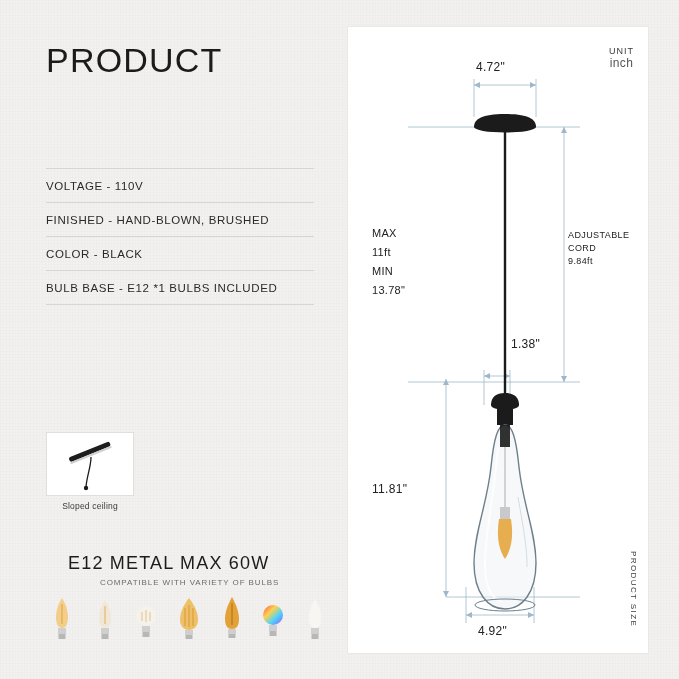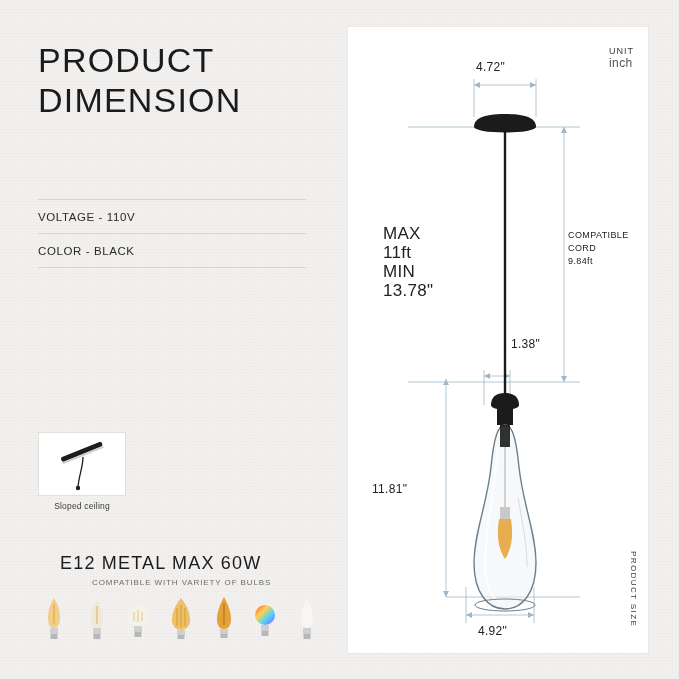--- a/index.html
+++ b/index.html
@@ -11,38 +11,38 @@
   }
   .page{
     position:relative;width:679px;height:679px;
     background:
       repeating-linear-gradient(0deg, rgba(0,0,0,0.012) 0 1px, rgba(0,0,0,0) 1px 3px),
       repeating-linear-gradient(90deg, rgba(0,0,0,0.012) 0 1px, rgba(0,0,0,0) 1px 3px),
       #f3f1ef;
   }
   
   .left{
-    position:absolute;left:0;top:0;width:340px;height:572px;
+    position:absolute;left:8px;top:0;width:340px;height:572px;
   }
   .title{
     position:absolute;left:38px;top:40px;
     font-size:34px;line-height:40px;letter-spacing:1.2px;
     color:#1b1b1b;font-weight:400;
     font-family:"Liberation Sans", sans-serif;
   }
   .title span{display:block;}
   .specs{
     position:absolute;left:38px;top:168px;width:268px;
   }
   .spec-row{
     font-size:11.5px;letter-spacing:.6px;color:#2a2a2a;
     padding:11px 0 10px 0;
     border-bottom:1px solid #d8d5d1;
   }
-  .spec-row:first-child{border-top:1px solid #d8d5d1;margin-top:31px;}
+  .spec-row:first-child{border-top:1px solid #d8d5d1;}
   
   .ceilings{
     position:absolute;left:38px;top:432px;width:280px;
     display:flex;gap:8px;
   }
   .ceil{
     width:88px;text-align:center;
   }
   .ceil .box{
     height:62px;background:#fff;border:1px solid #e2dfdb;
@@ -63,55 +63,56 @@
     position:absolute;left:40px;top:594px;width:280px;height:48px;
     display:flex;align-items:flex-end;justify-content:space-between;
   }
   
   .card{
     position:absolute;left:348px;top:27px;width:300px;height:626px;
     background:#fff;
     box-shadow:0 0 0 1px #ebe8e4;
   }
   .unit{
-    position:absolute;right:14px;top:18px;text-align:left;
+    position:absolute;right:14px;top:18px;text-align:center;
     font-size:9px;letter-spacing:1px;color:#3a3a3a;line-height:12px;
   }
   .unit .u2{font-size:12px;letter-spacing:.4px;color:#555;}
   .prodsize{
     position:absolute;right:10px;bottom:26px;
     writing-mode:vertical-rl;
     font-size:8px;letter-spacing:1.4px;color:#3a3a3a;
   }
   .dimtext{position:absolute;font-size:12px;color:#222;letter-spacing:.3px;}
   .maxmin{
     position:absolute;left:24px;top:197px;
-    font-size:17px;line-height:19px;color:#222;letter-spacing:.3px;margin-left:11px;
+    font-size:11px;line-height:19px;color:#222;letter-spacing:.3px;
   }
   .cordtxt{
     position:absolute;left:220px;top:202px;
     font-size:9px;line-height:13px;color:#222;letter-spacing:.4px;
   }
   svg{display:block;}
 </style>
 </head>
 <body>
 
 <div class="page">
 
   <div class="left">
 
     <div class="title">
       <span>PRODUCT</span>
-      <span>DIMENSION</span>
     </div>
 
     <div class="specs">
       <div class="spec-row">VOLTAGE - 110V</div>
+      <div class="spec-row">FINISHED - HAND-BLOWN, BRUSHED</div>
       <div class="spec-row">COLOR  -  BLACK</div>
+      <div class="spec-row">BULB BASE -  E12 *1  BULBS INCLUDED</div>
     </div>
 
     <div class="ceilings">
 
       <div class="ceil">
         <div class="box">
           <svg width="88" height="62" viewBox="0 0 88 62">
             <rect x="0" y="0" width="88" height="62" fill="#ffffff"></rect>
             <g transform="rotate(-22 44 22)">
               <rect x="22" y="16" width="44" height="5" rx="2.5" fill="#1d1d1d"></rect>
@@ -274,21 +275,21 @@
     <div class="dimtext" style="left:128px;top:33px;">4.72"</div>
 
     <div class="maxmin">
       <div>MAX</div>
       <div>11ft</div>
       <div>MIN</div>
       <div>13.78"</div>
     </div>
 
     <div class="cordtxt">
-      <div>COMPATIBLE</div>
+      <div>ADJUSTABLE</div>
       <div>CORD</div>
       <div>9.84ft</div>
     </div>
 
     <div class="dimtext" style="left:163px;top:310px;">1.38"</div>
     <div class="dimtext" style="left:24px;top:455px;">11.81"</div>
     <div class="dimtext" style="left:130px;top:597px;">4.92"</div>
 
   </div>
 

